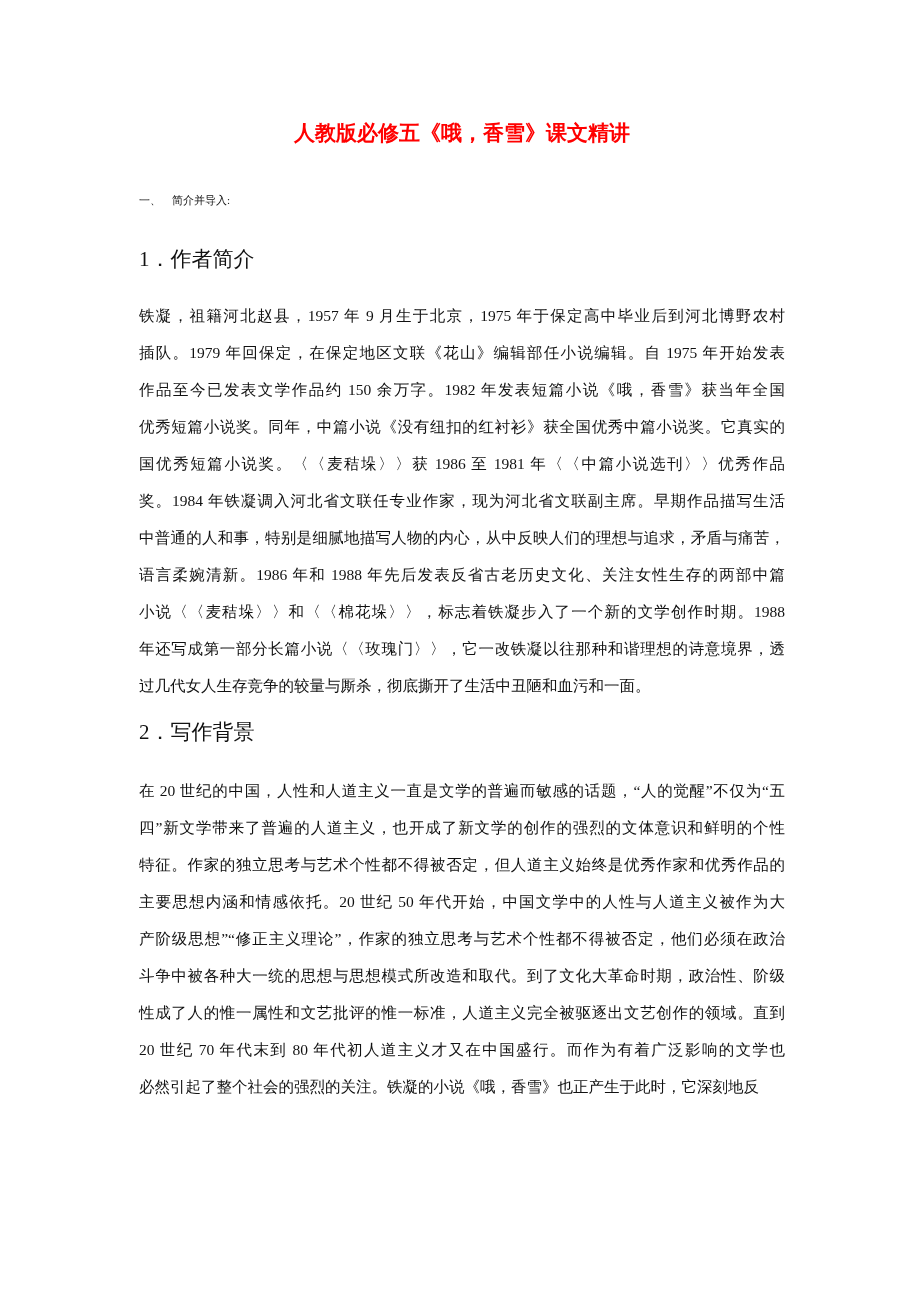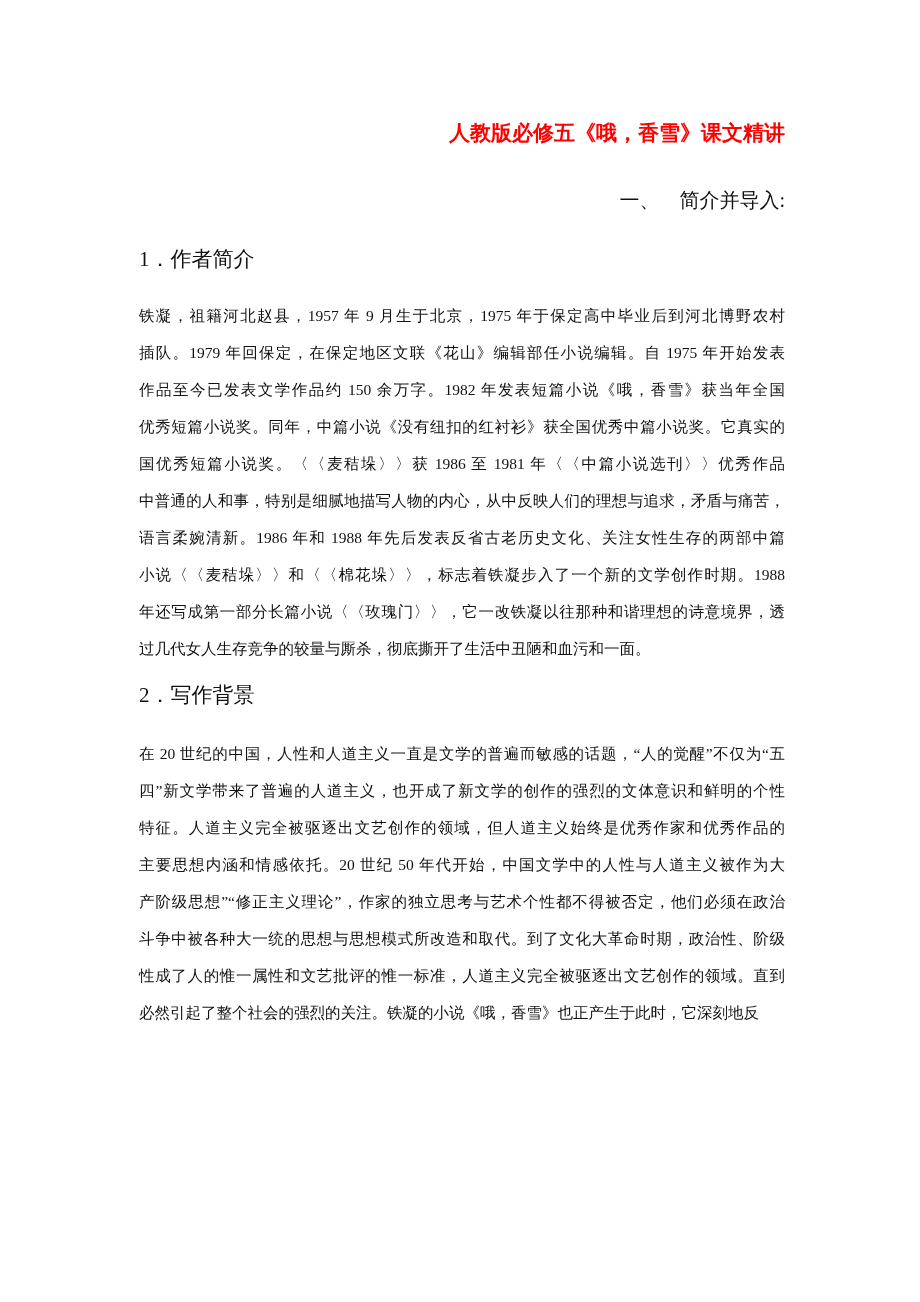--- a/index.html
+++ b/index.html
@@ -12,34 +12,33 @@
     font-family: "Liberation Serif", "DejaVu Serif", serif;
     overflow: hidden;
     box-sizing: border-box;
   }
   .content {
     padding-left: 139px;
     padding-right: 135px;
   }
   .doc-title {
     margin-top: 119px;
-    text-align: right;
+    text-align: center;
     font-size: 21px;
     line-height: 28px;
     font-weight: bold;
     color: #ff0000;
     font-family: "Liberation Sans", "DejaVu Sans", sans-serif;
     white-space: pre-wrap;
   }
   .h-section {
     margin-top: 35px;
-    font-size: 20px;
+    font-size: 11px;
     line-height: 37px;
     white-space: pre-wrap;
-    text-align: right;
   }
   .h-sub { 
     font-size: 21px;
     line-height: 37px;
     white-space: pre-wrap;
   }
   .h-sub.author { margin-top: 22px; }
   .h-sub.background { margin-top: 10px; }
   .para { margin-top: 19px; }
   .para.background { margin-top: 21px; }
@@ -67,34 +66,36 @@
     <div class="h-section">一、　简介并导入:</div>
 
     <div class="h-sub author">1．作者简介</div>
 
     <div class="para author">
       <div class="line">铁凝，祖籍河北赵县，1957 年 9 月生于北京，1975 年于保定高中毕业后到河北博野农村</div>
       <div class="line">插队。1979 年回保定，在保定地区文联《花山》编辑部任小说编辑。自 1975 年开始发表</div>
       <div class="line">作品至今已发表文学作品约 150 余万字。1982 年发表短篇小说《哦，香雪》获当年全国</div>
       <div class="line">优秀短篇小说奖。同年，中篇小说《没有纽扣的红衬衫》获全国优秀中篇小说奖。它真实的</div>
       <div class="line">国优秀短篇小说奖。〈〈麦秸垛〉〉获 1986 至 1981 年〈〈中篇小说选刊〉〉优秀作品</div>
+      <div class="line">奖。1984 年铁凝调入河北省文联任专业作家，现为河北省文联副主席。早期作品描写生活</div>
       <div class="line">中普通的人和事，特别是细腻地描写人物的内心，从中反映人们的理想与追求，矛盾与痛苦，</div>
       <div class="line">语言柔婉清新。1986 年和 1988 年先后发表反省古老历史文化、关注女性生存的两部中篇</div>
       <div class="line">小说〈〈麦秸垛〉〉和〈〈棉花垛〉〉，标志着铁凝步入了一个新的文学创作时期。1988</div>
       <div class="line">年还写成第一部分长篇小说〈〈玫瑰门〉〉，它一改铁凝以往那种和谐理想的诗意境界，透</div>
       <div class="line last">过几代女人生存竞争的较量与厮杀，彻底撕开了生活中丑陋和血污和一面。</div>
     </div>
 
     <div class="h-sub background">2．写作背景</div>
 
     <div class="para background">
       <div class="line">在 20 世纪的中国，人性和人道主义一直是文学的普遍而敏感的话题，“人的觉醒”不仅为“五</div>
       <div class="line">四”新文学带来了普遍的人道主义，也开成了新文学的创作的强烈的文体意识和鲜明的个性</div>
-      <div class="line">特征。人道主义完全被驱逐出文艺创作的领域，但人道主义始终是优秀作家和优秀作品的</div>
+      <div class="line">特征。作家的独立思考与艺术个性都不得被否定，但人道主义始终是优秀作家和优秀作品的</div>
       <div class="line">主要思想内涵和情感依托。20 世纪 50 年代开始，中国文学中的人性与人道主义被作为大</div>
       <div class="line">产阶级思想”“修正主义理论”，作家的独立思考与艺术个性都不得被否定，他们必须在政治</div>
       <div class="line">斗争中被各种大一统的思想与思想模式所改造和取代。到了文化大革命时期，政治性、阶级</div>
       <div class="line">性成了人的惟一属性和文艺批评的惟一标准，人道主义完全被驱逐出文艺创作的领域。直到</div>
+      <div class="line">20 世纪 70 年代末到 80 年代初人道主义才又在中国盛行。而作为有着广泛影响的文学也</div>
       <div class="line last">必然引起了整个社会的强烈的关注。铁凝的小说《哦，香雪》也正产生于此时，它深刻地反</div>
     </div>
 
   </div>
 </div>
 
 </body></html>

